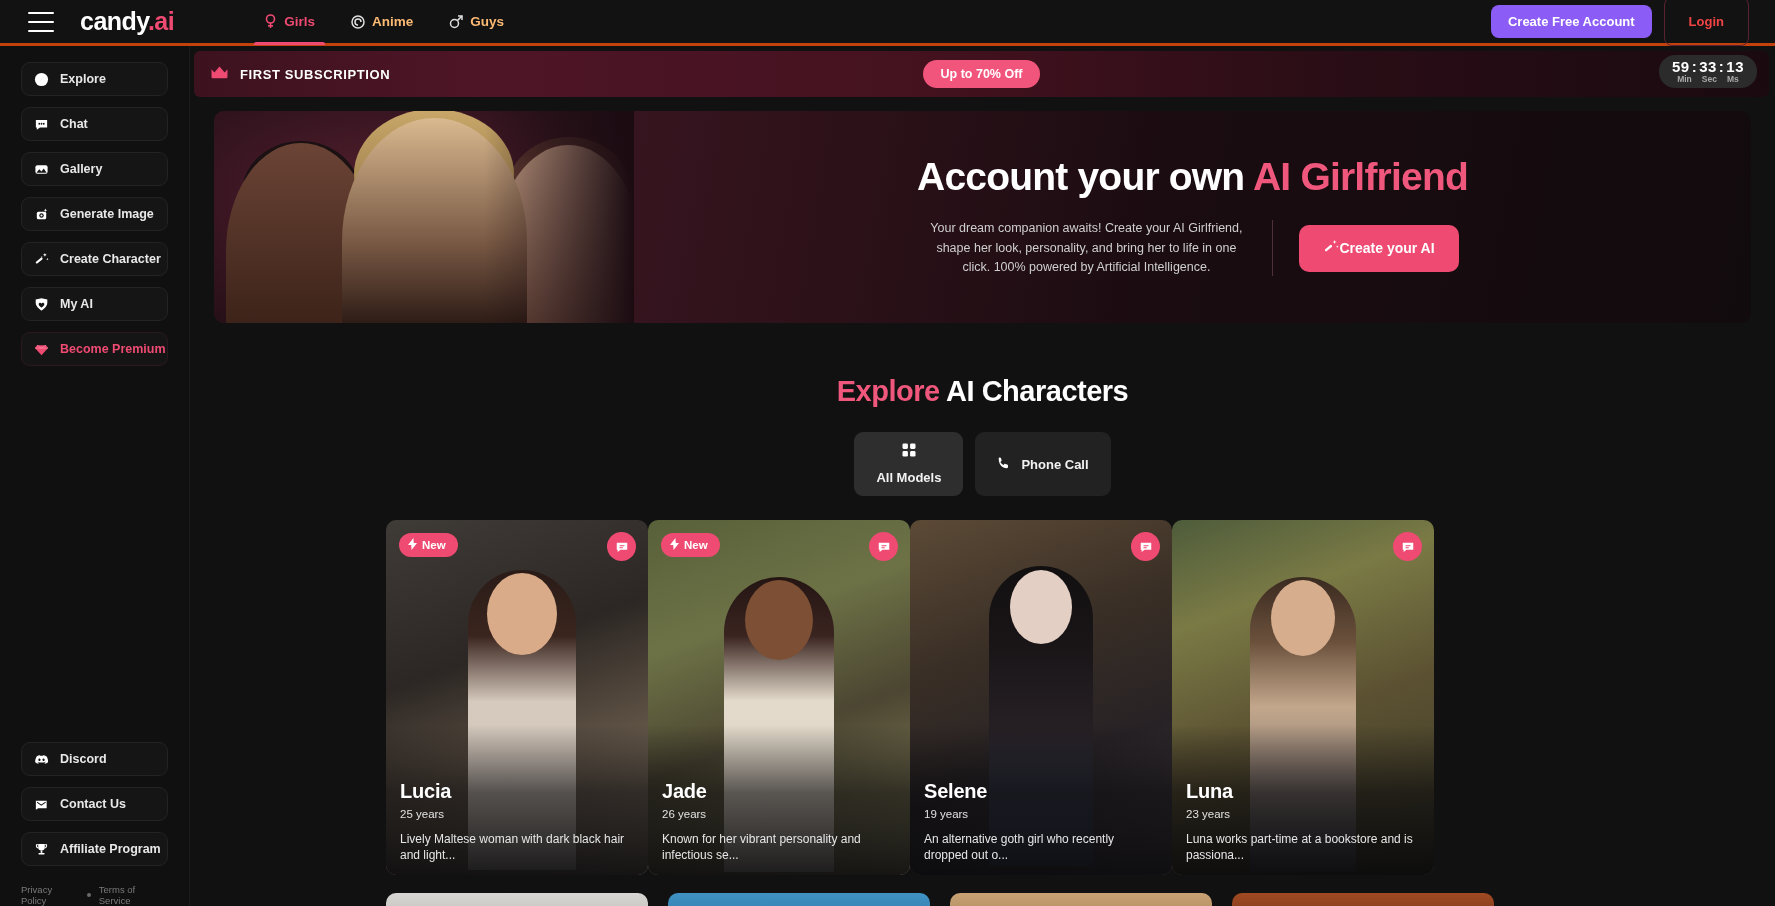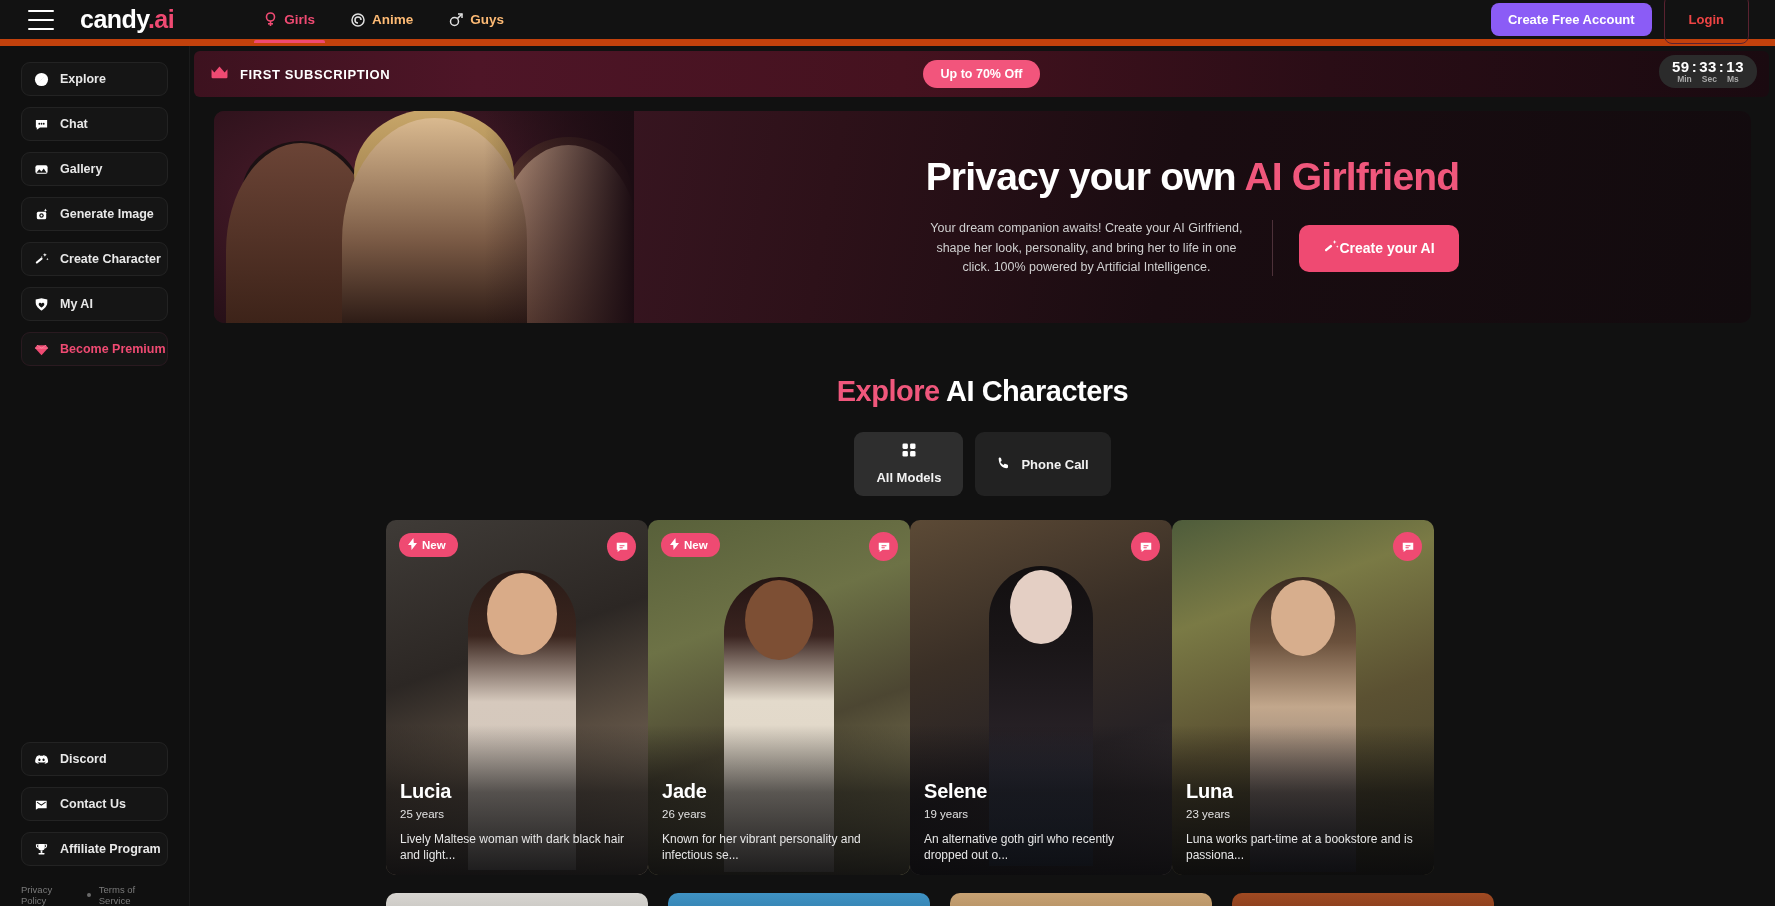--- a/index.html
+++ b/index.html
@@ -10,21 +10,21 @@
     overflow: hidden;
     color: #fff;
   }
   body { position: relative; }
 
   
   .topbar {
     position: absolute; top: 0; left: 0; width: 1775px; height: 46px;
     background: #121212;
     display: flex; align-items: center;
-    border-bottom: 7px solid #c2410c;
+    border-bottom: 3px solid #c2410c;
     z-index: 30;
   }
   .hamburger {
     width: 26px; height: 20px; margin-left: 28px;
     display: flex; flex-direction: column; justify-content: space-between;
     cursor: pointer;
   }
   .hamburger i { display:block; height: 2px; background:#fff; border-radius:2px; }
 
   .brand {
@@ -422,21 +422,21 @@
       <div class="hp-hair1"></div>
       <div class="silh hp1"></div>
       <div class="hp-hair3"></div>
       <div class="silh hp3"></div>
       <div class="hp-hair2"></div>
       <div class="silh hp2"></div>
       <div class="hero-fade"></div>
     </div>
     <div class="hero-right">
       <div class="hero-h1">
-        <span>Privacy your own </span><span class="pink">AI Girlfriend</span>
+        <span>Account your own </span><span class="pink">AI Girlfriend</span>
       </div>
       <div class="hero-sub-row">
         <div class="hero-sub">Your dream companion awaits! Create your AI Girlfriend, shape her look, personality, and bring her to life in one click. 100% powered by Artificial Intelligence.</div>
         <div class="hero-divider"></div>
         <button class="btn-create-ai">
           <span>
             <svg width="16" height="16" viewBox="0 0 16 16">
                 <rect x="1.5" y="11" width="8.6" height="2.3" rx="1" transform="rotate(-40 1.5 11)" fill="#fff"></rect>
                 <path d="M11.6 1l.55 1.5 1.5.55-1.5.55L11.6 5.1l-.55-1.5-1.5-.55 1.5-.55z" fill="#fff"></path>
                 <path d="M14.3 6.3l.35.95.95.35-.95.35-.35.95-.35-.95-.95-.35.95-.35z" fill="#fff"></path>

